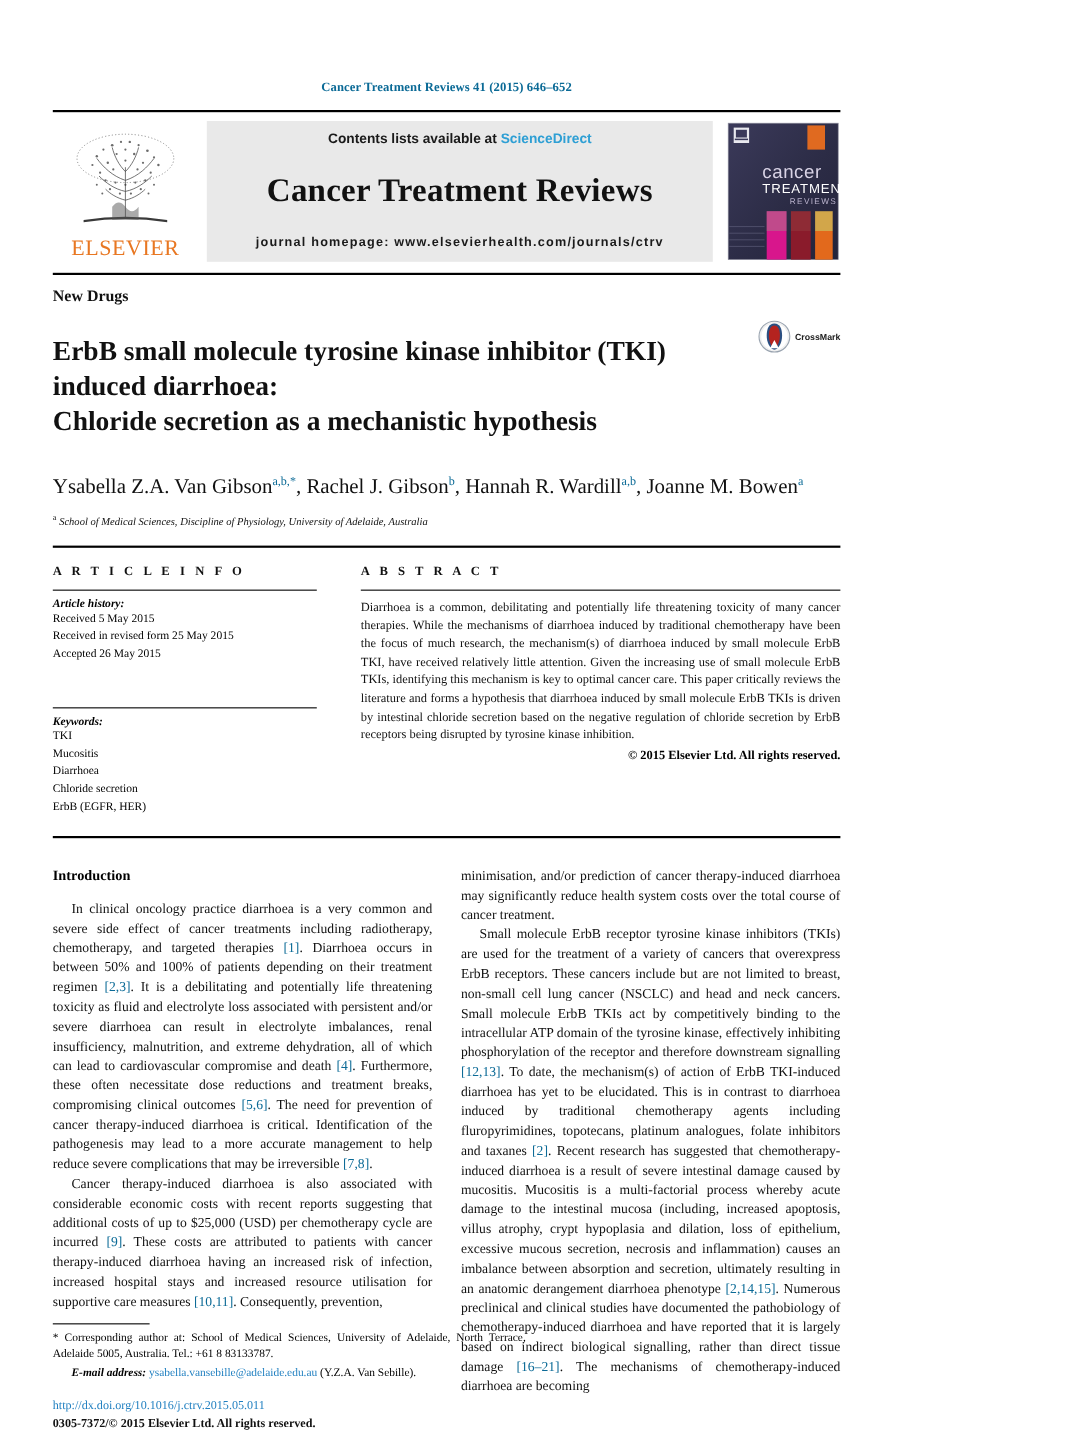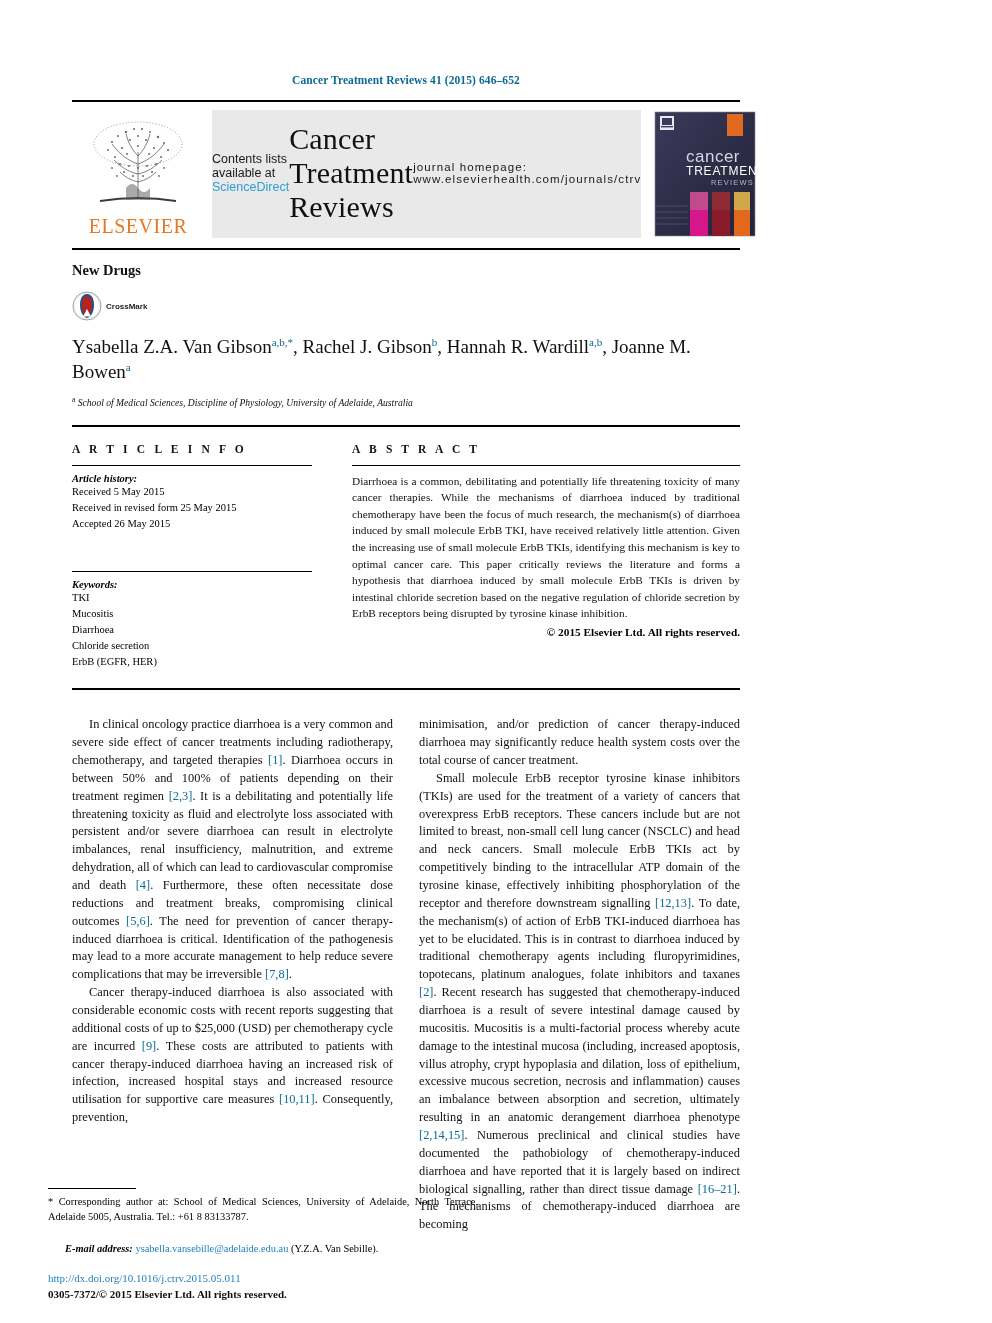--- a/index.html
+++ b/index.html
@@ -13,21 +13,21 @@
     font-family: "Liberation Serif", serif;
     color: #000000;
     position: relative;
     overflow: hidden;
   }
   .page {
     width: 812px;
     height: 1323px;
     position: relative;
     box-sizing: border-box;
-    padding: 0 72px;
+    padding: 0 48px;
   }
 
   
   .running-head {
     text-align: center;
     color: #0b6a96;
     font-size: 11.5px;
     font-weight: bold;
     padding-top: 74px;
     letter-spacing: .1px;
@@ -58,25 +58,26 @@
     font-size: 20px;
     letter-spacing: .5px;
     font-weight: normal;
     line-height: 1;
     margin-top: 2px;
   }
   .masthead-center {
     flex: 1 1 auto;
     background: #e9e9e9;
     display: flex;
-    flex-direction: row;
+    flex-direction: column;
     align-items: center;
     justify-content: space-between;
     padding: 9px 0 11px 0;
     margin: 0 12px 0 8px;
+    font-weight: bold;
   }
   .contents-line {
     font-size: 12.5px;
     font-family: "Liberation Sans", sans-serif;
     color: #1a1a1a;
   }
   .contents-line .sd {
     color: #2e9fd4;
   }
   .journal-name {
@@ -253,21 +254,21 @@
   }
   .footnote-text {
     font-size: 10.4px;
     line-height: 1.45;
     text-align: justify;
   }
   .footnote-email {
     font-size: 10.4px;
     line-height: 1.5;
     text-indent: 17px;
-    margin-top: 17px;
+    margin-top: 2px;
   }
   .footnote-email i { font-weight: bold; }
   .link { color: #1f7fc0; }
   .doi-block {
     position: absolute;
     left: 48px;
     bottom: 20px;
     width: 430px;
   }
   .doi-line {
@@ -386,20 +387,24 @@
           <line x1="3" y1="114" x2="35" y2="114"></line>
         </g>
       </svg>
     </div>
   </div>
 
   <div class="rule-heavy"></div>
   <div class="section-kicker">New Drugs</div>
 
   <div class="title-row">
+    <h1 class="article-title">
+      <span>ErbB small molecule tyrosine kinase inhibitor (TKI) induced diarrhoea:</span><br>
+      <span>Chloride secretion as a mechanistic hypothesis</span>
+    </h1>
     <div class="crossmark">
       <svg width="30" height="30" viewBox="0 0 30 30">
         <circle cx="15" cy="15" r="14" fill="#f0f0f0" stroke="#9aa4b0" stroke-width="1"></circle>
         <circle cx="15" cy="15" r="12" fill="#ffffff"></circle>
         <path d="M15 3 C10 3 8 8 8 14 C8 21 11 26 15 27 C19 26 22 21 22 14 C22 8 20 3 15 3 Z" fill="#2b4f81"></path>
         <path d="M15 5 C11.5 5 10 9 10 14 C10 20 12.5 24.5 15 25.5 C17.5 24.5 20 20 20 14 C20 9 18.5 5 15 5 Z" fill="#b4231f"></path>
         <path d="M15 18 L19 25.5 L11 25.5 Z" fill="#ffffff"></path>
       </svg>
       <span class="crossmark-label">CrossMark</span>
     </div>
@@ -439,20 +444,21 @@
     <div class="col-abstract">
       <div class="hdr-spaced">A B S T R A C T</div>
       <div class="thin-rule"></div>
       <div class="abstract-body">Diarrhoea is a common, debilitating and potentially life threatening toxicity of many cancer therapies. While the mechanisms of diarrhoea induced by traditional chemotherapy have been the focus of much research, the mechanism(s) of diarrhoea induced by small molecule ErbB TKI, have received relatively little attention. Given the increasing use of small molecule ErbB TKIs, identifying this mechanism is key to optimal cancer care. This paper critically reviews the literature and forms a hypothesis that diarrhoea induced by small molecule ErbB TKIs is driven by intestinal chloride secretion based on the negative regulation of chloride secretion by ErbB receptors being disrupted by tyrosine kinase inhibition.</div>
       <div class="copyright">© 2015 Elsevier Ltd. All rights reserved.</div>
     </div>
   </div>
 
   <div class="body-wrap">
     <div class="col col-left">
+      <div class="body-head">Introduction</div>
       <div id="left-paras">
           <p class="body-p"><span>In clinical oncology practice diarrhoea is a very common and severe side effect of cancer treatments including radiotherapy, chemotherapy, and targeted therapies </span><span class="ref">[1]</span><span>. Diarrhoea occurs in between 50% and 100% of patients depending on their treatment regimen </span><span class="ref">[2,3]</span><span>. It is a debilitating and potentially life threatening toxicity as fluid and electrolyte loss associated with persistent and/or severe diarrhoea can result in electrolyte imbalances, renal insufficiency, malnutrition, and extreme dehydration, all of which can lead to cardiovascular compromise and death </span><span class="ref">[4]</span><span>. Furthermore, these often necessitate dose reductions and treatment breaks, compromising clinical outcomes </span><span class="ref">[5,6]</span><span>. The need for prevention of cancer therapy-induced diarrhoea is critical. Identification of the pathogenesis may lead to a more accurate management to help reduce severe complications that may be irreversible </span><span class="ref">[7,8]</span><span>.</span></p>
           <p class="body-p"><span>Cancer therapy-induced diarrhoea is also associated with considerable economic costs with recent reports suggesting that additional costs of up to $25,000 (USD) per chemotherapy cycle are incurred </span><span class="ref">[9]</span><span>. These costs are attributed to patients with cancer therapy-induced diarrhoea having an increased risk of infection, increased hospital stays and increased resource utilisation for supportive care measures </span><span class="ref">[10,11]</span><span>. Consequently, prevention,</span></p>
         </div>
     </div>
     <div class="col col-right">
       <div id="right-paras">
           <p class="body-p" style="text-indent: 0px;"><span>minimisation, and/or prediction of cancer therapy-induced diarrhoea may significantly reduce health system costs over the total course of cancer treatment.</span></p>
           <p class="body-p"><span>Small molecule ErbB receptor tyrosine kinase inhibitors (TKIs) are used for the treatment of a variety of cancers that overexpress ErbB receptors. These cancers include but are not limited to breast, non-small cell lung cancer (NSCLC) and head and neck cancers. Small molecule ErbB TKIs act by competitively binding to the intracellular ATP domain of the tyrosine kinase, effectively inhibiting phosphorylation of the receptor and therefore downstream signalling </span><span class="ref">[12,13]</span><span>. To date, the mechanism(s) of action of ErbB TKI-induced diarrhoea has yet to be elucidated. This is in contrast to diarrhoea induced by traditional chemotherapy agents including fluropyrimidines, topotecans, platinum analogues, folate inhibitors and taxanes </span><span class="ref">[2]</span><span>. Recent research has suggested that chemotherapy-induced diarrhoea is a result of severe intestinal damage caused by mucositis. Mucositis is a multi-factorial process whereby acute damage to the intestinal mucosa (including, increased apoptosis, villus atrophy, crypt hypoplasia and dilation, loss of epithelium, excessive mucous secretion, necrosis and inflammation) causes an imbalance between absorption and secretion, ultimately resulting in an anatomic derangement diarrhoea phenotype </span><span class="ref">[2,14,15]</span><span>. Numerous preclinical and clinical studies have documented the pathobiology of chemotherapy-induced diarrhoea and have reported that it is largely based on indirect biological signalling, rather than direct tissue damage </span><span class="ref">[16–21]</span><span>. The mechanisms of chemotherapy-induced diarrhoea are becoming</span></p>
         </div>

